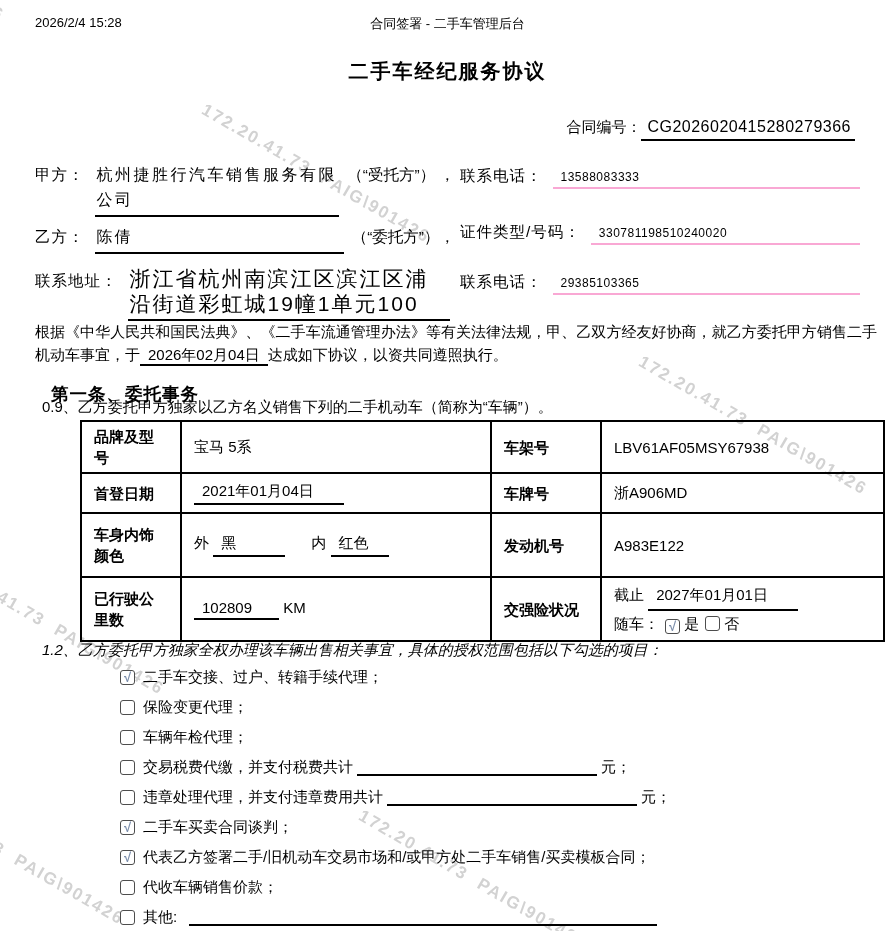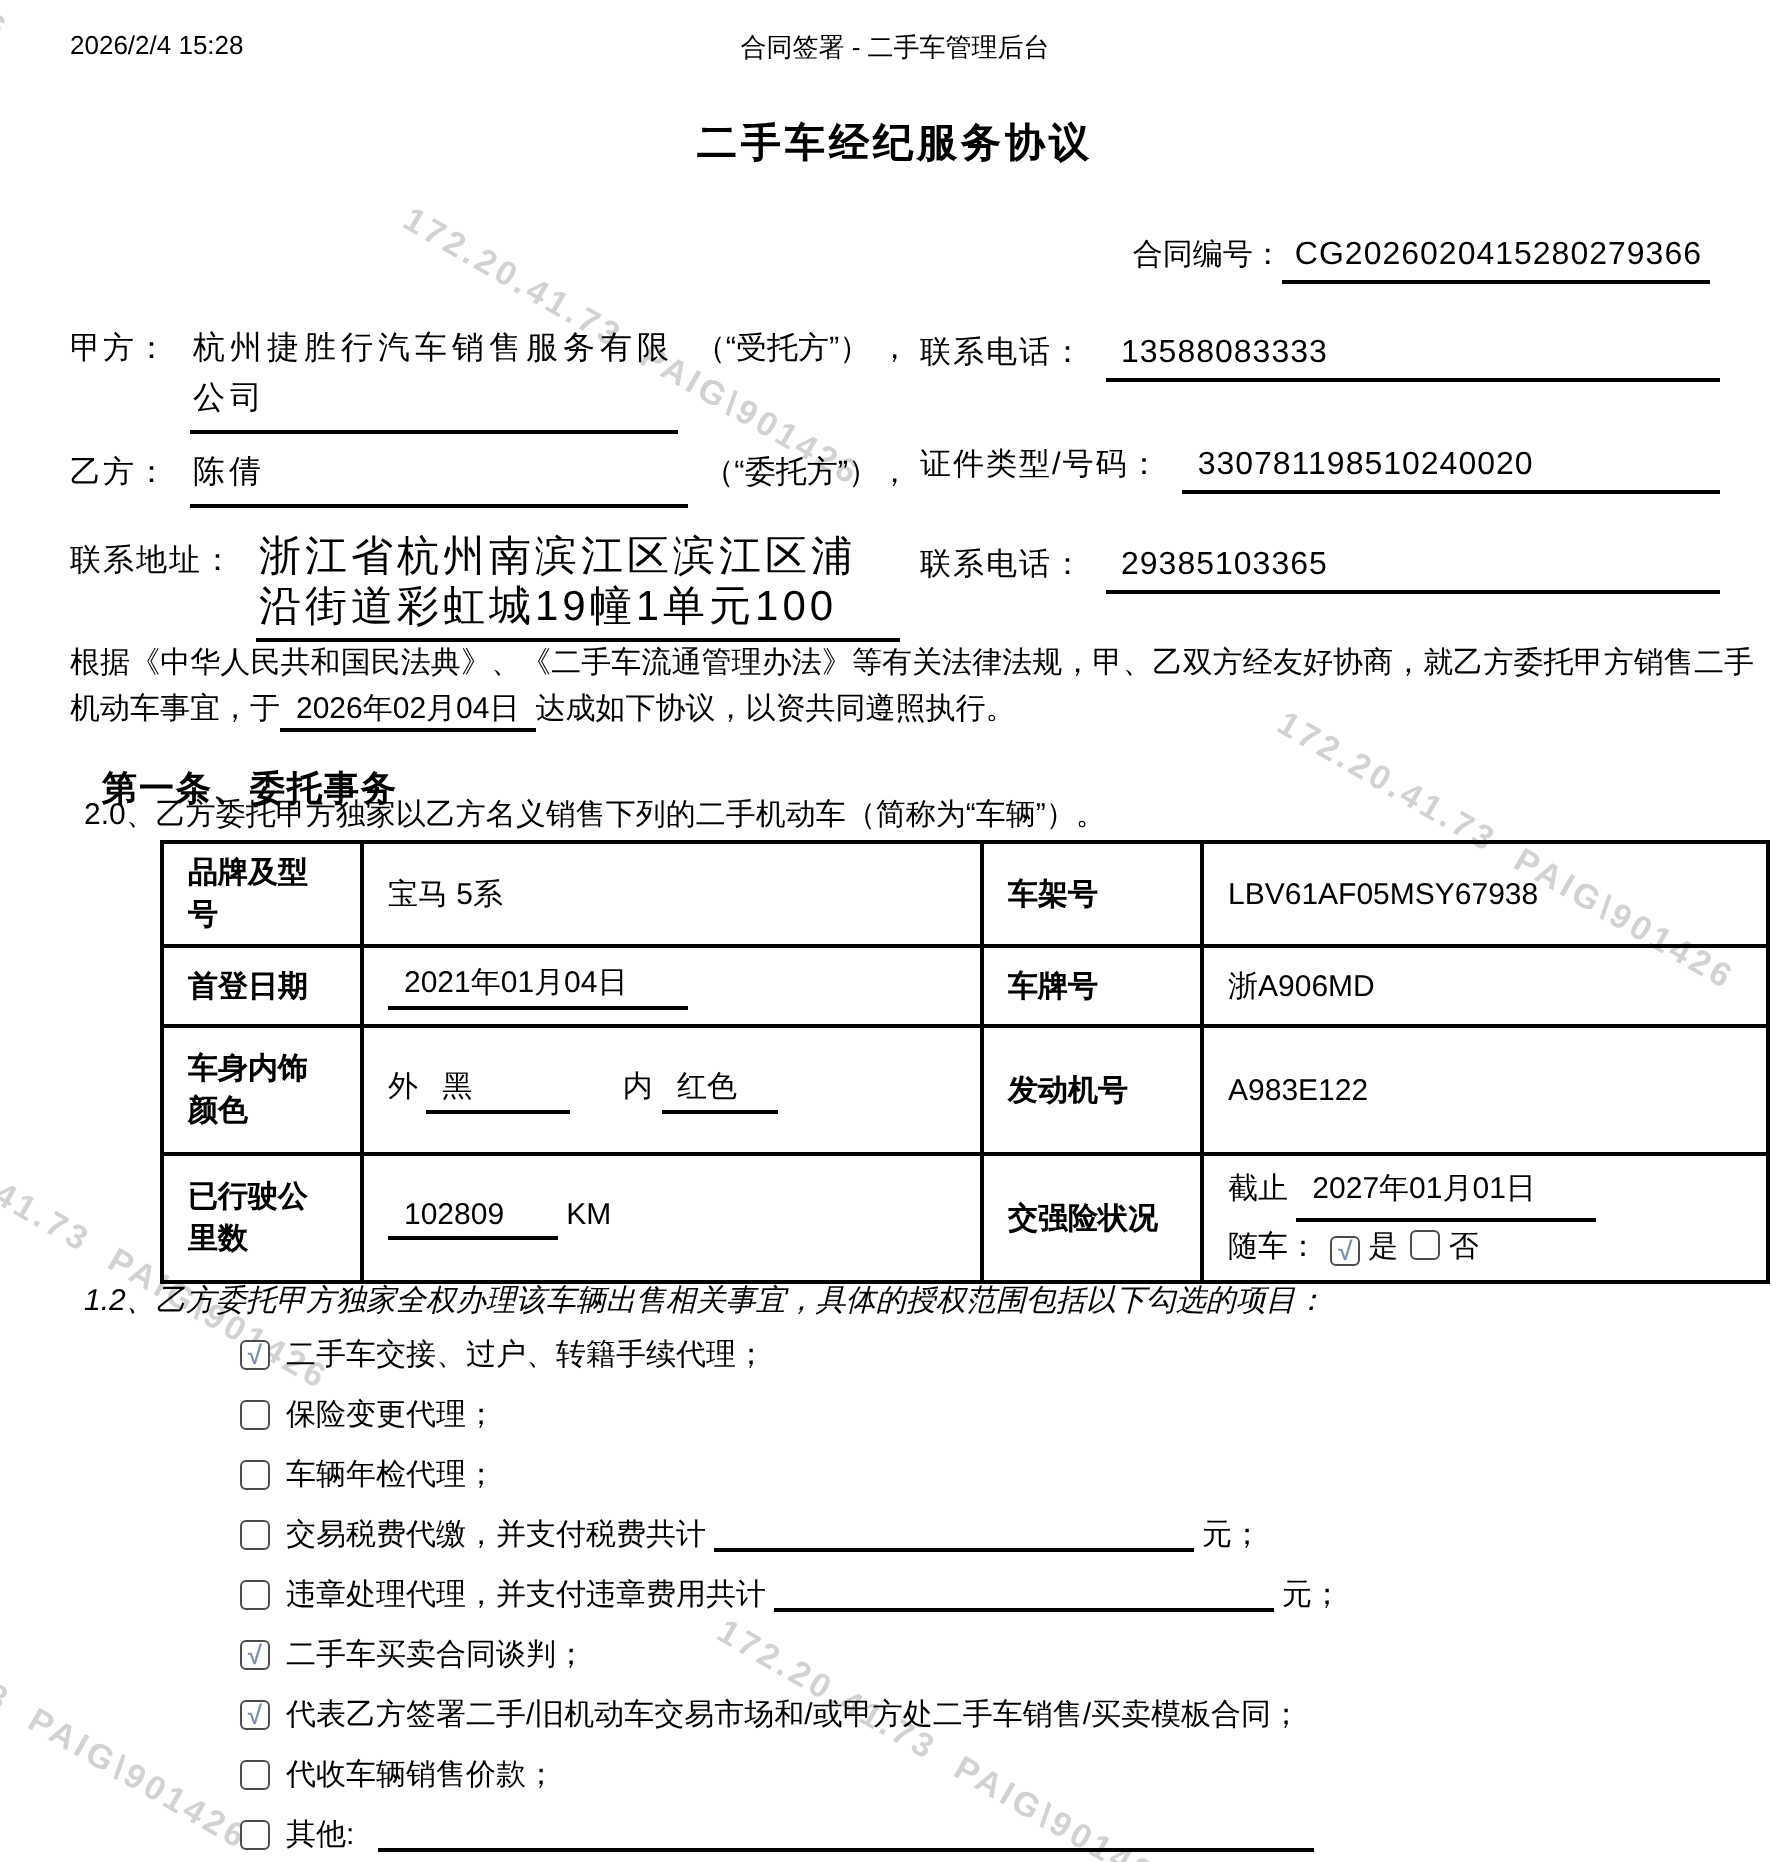--- a/index.html
+++ b/index.html
@@ -45,21 +45,21 @@
   .suffix { white-space:pre; margin-left:8px; }
   .cell-pa { left:35px;  top:162px; width:420px; }
   .cell-pa .fill-box { width:266px; font-size:16px; letter-spacing:2.5px; }
   .cell-pa-phone { left:460px; top:166px; width:400px; }
   .cell-pb { left:35px;  top:224px; width:420px; }
   .cell-pb .fill-box { width:262px; font-size:16px; }
   .cell-pb-id { left:460px; top:222px; width:400px; }
   .cell-addr { left:35px; top:266px; width:438px; }
   .cell-addr .fill-box { width:322px; font-size:21px; }
   .cell-pb-phone { left:460px; top:272px; width:400px; }
-  .line-value { flex:1; border-bottom:2px solid #000000; padding:0 6px 3px 8px; font-size:16px; letter-spacing:0.5px; }
+  .line-value { flex:1; border-bottom:2px solid #f9a8d4; padding:0 6px 3px 8px; font-size:12px; letter-spacing:0.5px; }
 
   .intro {
     position:absolute; left:35px; top:320px; width:842px; margin:0;
     font-size:15px; line-height:23px; text-align:justify;
   }
   .inline-u { border-bottom:2px solid #000; padding:0 8px 1px; white-space:nowrap; }
 
   .sec-heading { position:absolute; left:35px; top:366px; margin:16px; font-size:17.5px; font-weight:700; letter-spacing:1px; }
   .clause-11 { position:absolute; left:42px; top:398px; margin:0; font-size:15px; }
   .clause-12 { position:absolute; left:42px; top:641px; margin:0; font-size:15px;font-style:italic; }
@@ -142,21 +142,21 @@
       <span class="suffix">，</span>
     </div>
     <div class="cell cell-pb-phone">
       <span class="lbl">联系电话：</span>
       <span class="line-value">29385103365</span>
     </div>
 
     <p class="intro"><span>根据《中华人民共和国民法典》、《二手车流通管理办法》等有关法律法规，甲、乙双方经友好协商，就乙方委托甲方销售二手机动车事宜，于</span><span class="inline-u">2026年02月04日</span><span>达成如下协议，以资共同遵照执行。</span></p>
 
     <h2 class="sec-heading">第一条、委托事务</h2>
-    <p class="clause-11">2.0、乙方委托甲方独家以乙方名义销售下列的二手机动车（简称为“车辆”）。</p>
+    <p class="clause-11">0.9、乙方委托甲方独家以乙方名义销售下列的二手机动车（简称为“车辆”）。</p>
 
     <table class="veh-table">
       <colgroup>
           <col style="width:100px">
           <col style="width:310px">
           <col style="width:110px">
           <col style="width:283px">
         </colgroup>
       <tbody>
           <tr class="r1">

